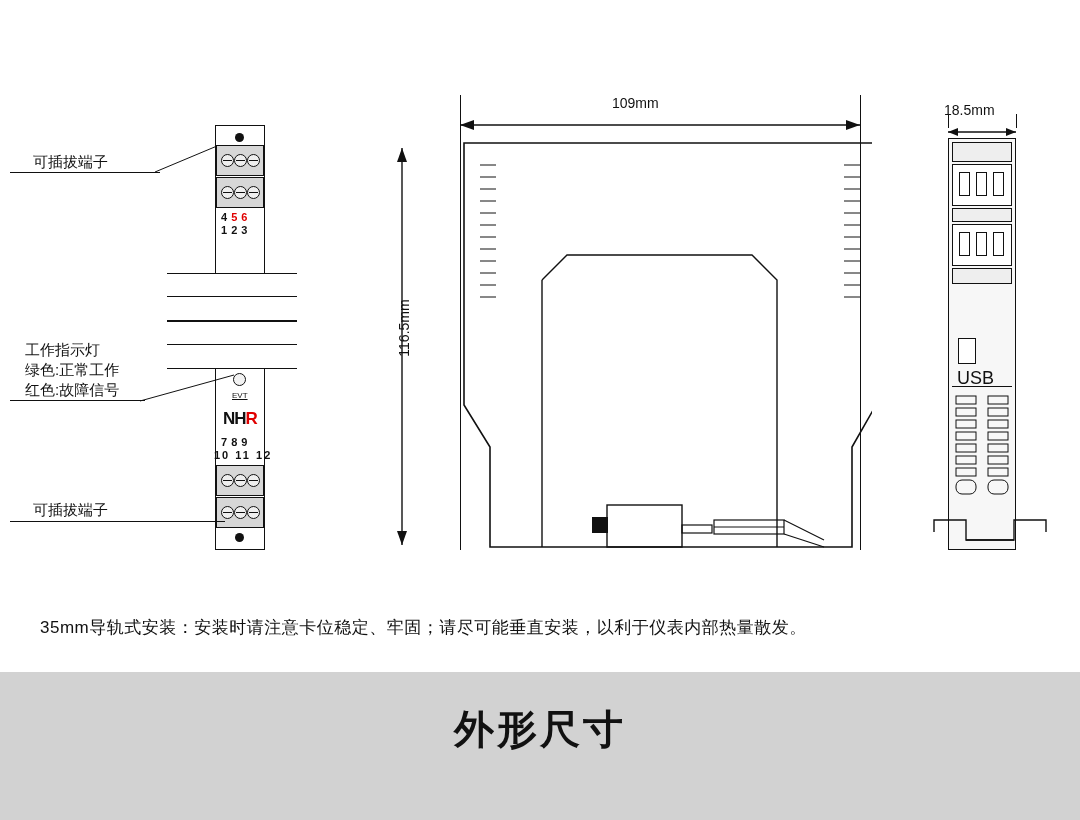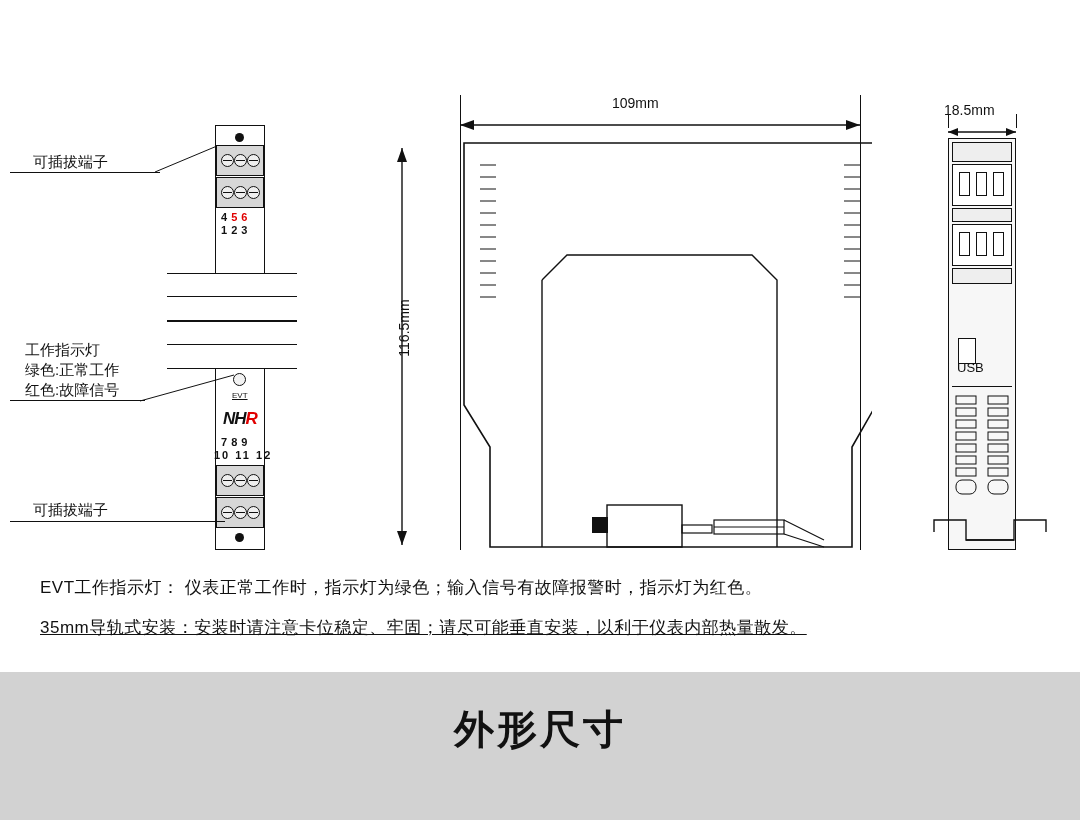--- a/index.html
+++ b/index.html
@@ -53,21 +53,21 @@
   .rail{
     position:absolute;left:-38px;width:130px;height:46px;
     border-top:1px solid #111;border-bottom:1px solid #111;background:#fff;
   }
   .rail-inner{position:absolute;left:0;width:130px;height:1px;background:#111;}
   .led{
     position:absolute;width:13px;height:13px;border:1px solid #111;border-radius:50%;
     background:#f2f2f2;box-sizing:border-box;
   }
   .evt-txt{position:absolute;font-size:8px;}
-  .nhr{position:absolute;font-size:17px;font-weight:bold;letter-spacing:-1px;font-style:italic;}
+  .nhr{position:absolute;font-size:17px;font-weight:bold;letter-spacing:-1px;}
 
   
   #front-view{position:absolute;left:382px;top:95px;width:490px;height:460px;}
 
   
   #side-view{position:absolute;left:930px;top:100px;width:120px;height:455px;}
   .sv-body{
     position:absolute;left:20px;top:38px;width:62px;height:470px;
     border:1px solid #111;background:#f7f7f7;box-sizing:border-box;
   }
@@ -263,21 +263,21 @@
     <div class="sv-seg" style="left:22px;top:108px;width:60px;height:14px;background:#eee;"></div>
 
     <div class="sv-seg" style="left:22px;top:124px;width:60px;height:42px;background:#fff;"></div>
     <div class="sv-pin" style="left:29px;top:132px;width:11px;height:24px;"></div>
     <div class="sv-pin" style="left:46px;top:132px;width:11px;height:24px;"></div>
     <div class="sv-pin" style="left:63px;top:132px;width:11px;height:24px;"></div>
 
     <div class="sv-seg" style="left:22px;top:168px;width:60px;height:16px;background:#eee;"></div>
 
     <div class="sv-seg" style="left:28px;top:238px;width:18px;height:26px;background:#fff;"></div>
-    <div class="dimtxt abs" style="left:27px;top:260px;font-size:13px;">USB</div>
+    <div class="dimtxt abs" style="left:27px;top:268px;font-size:18px;">USB</div>
     <div class="hline" style="left:22px;top:286px;width:60px;"></div>
 
     <svg class="abs" style="left:22px;top:294px;width:60px;height:106px;">
       <g stroke="#111" stroke-width="1" fill="none">
         <rect x="4" y="2" width="20" height="8"></rect>
           <rect x="36" y="2" width="20" height="8"></rect>
         <rect x="4" y="14" width="20" height="8"></rect>
           <rect x="36" y="14" width="20" height="8"></rect>
         <rect x="4" y="26" width="20" height="8"></rect>
           <rect x="36" y="26" width="20" height="8"></rect>
@@ -293,19 +293,18 @@
           <rect x="36" y="86" width="20" height="14" rx="6"></rect>
       </g>
     </svg>
 
     <svg class="abs" style="left:0px;top:400px;width:120px;height:60px;">
       <path d="M4,32 L4,20 L36,20 L36,40 L84,40 L84,20 L116,20 L116,32" fill="none" stroke="#111" stroke-width="1.4"></path>
       <line x1="36" y1="40" x2="84" y2="40" stroke="#111" stroke-width="1.4"></line>
     </svg>
   </div>
 
-  <div class="note" style="top:576px;">EVT工作指示灯：  仪表正常工作时，指示灯为绿色；输入信号有故障报警时，指示灯为红色。</div>
-  <div class="note" style="top:616px;text-decoration:underline;">35mm导轨式安装：安装时请注意卡位稳定、牢固；请尽可能垂直安装，以利于仪表内部热量散发。</div>
+  <div class="note" style="top:616px;">35mm导轨式安装：安装时请注意卡位稳定、牢固；请尽可能垂直安装，以利于仪表内部热量散发。</div>
 
   <div class="band"></div>
   <div class="band-cn">外形尺寸</div>
 
 </div>
 
 </body></html>

